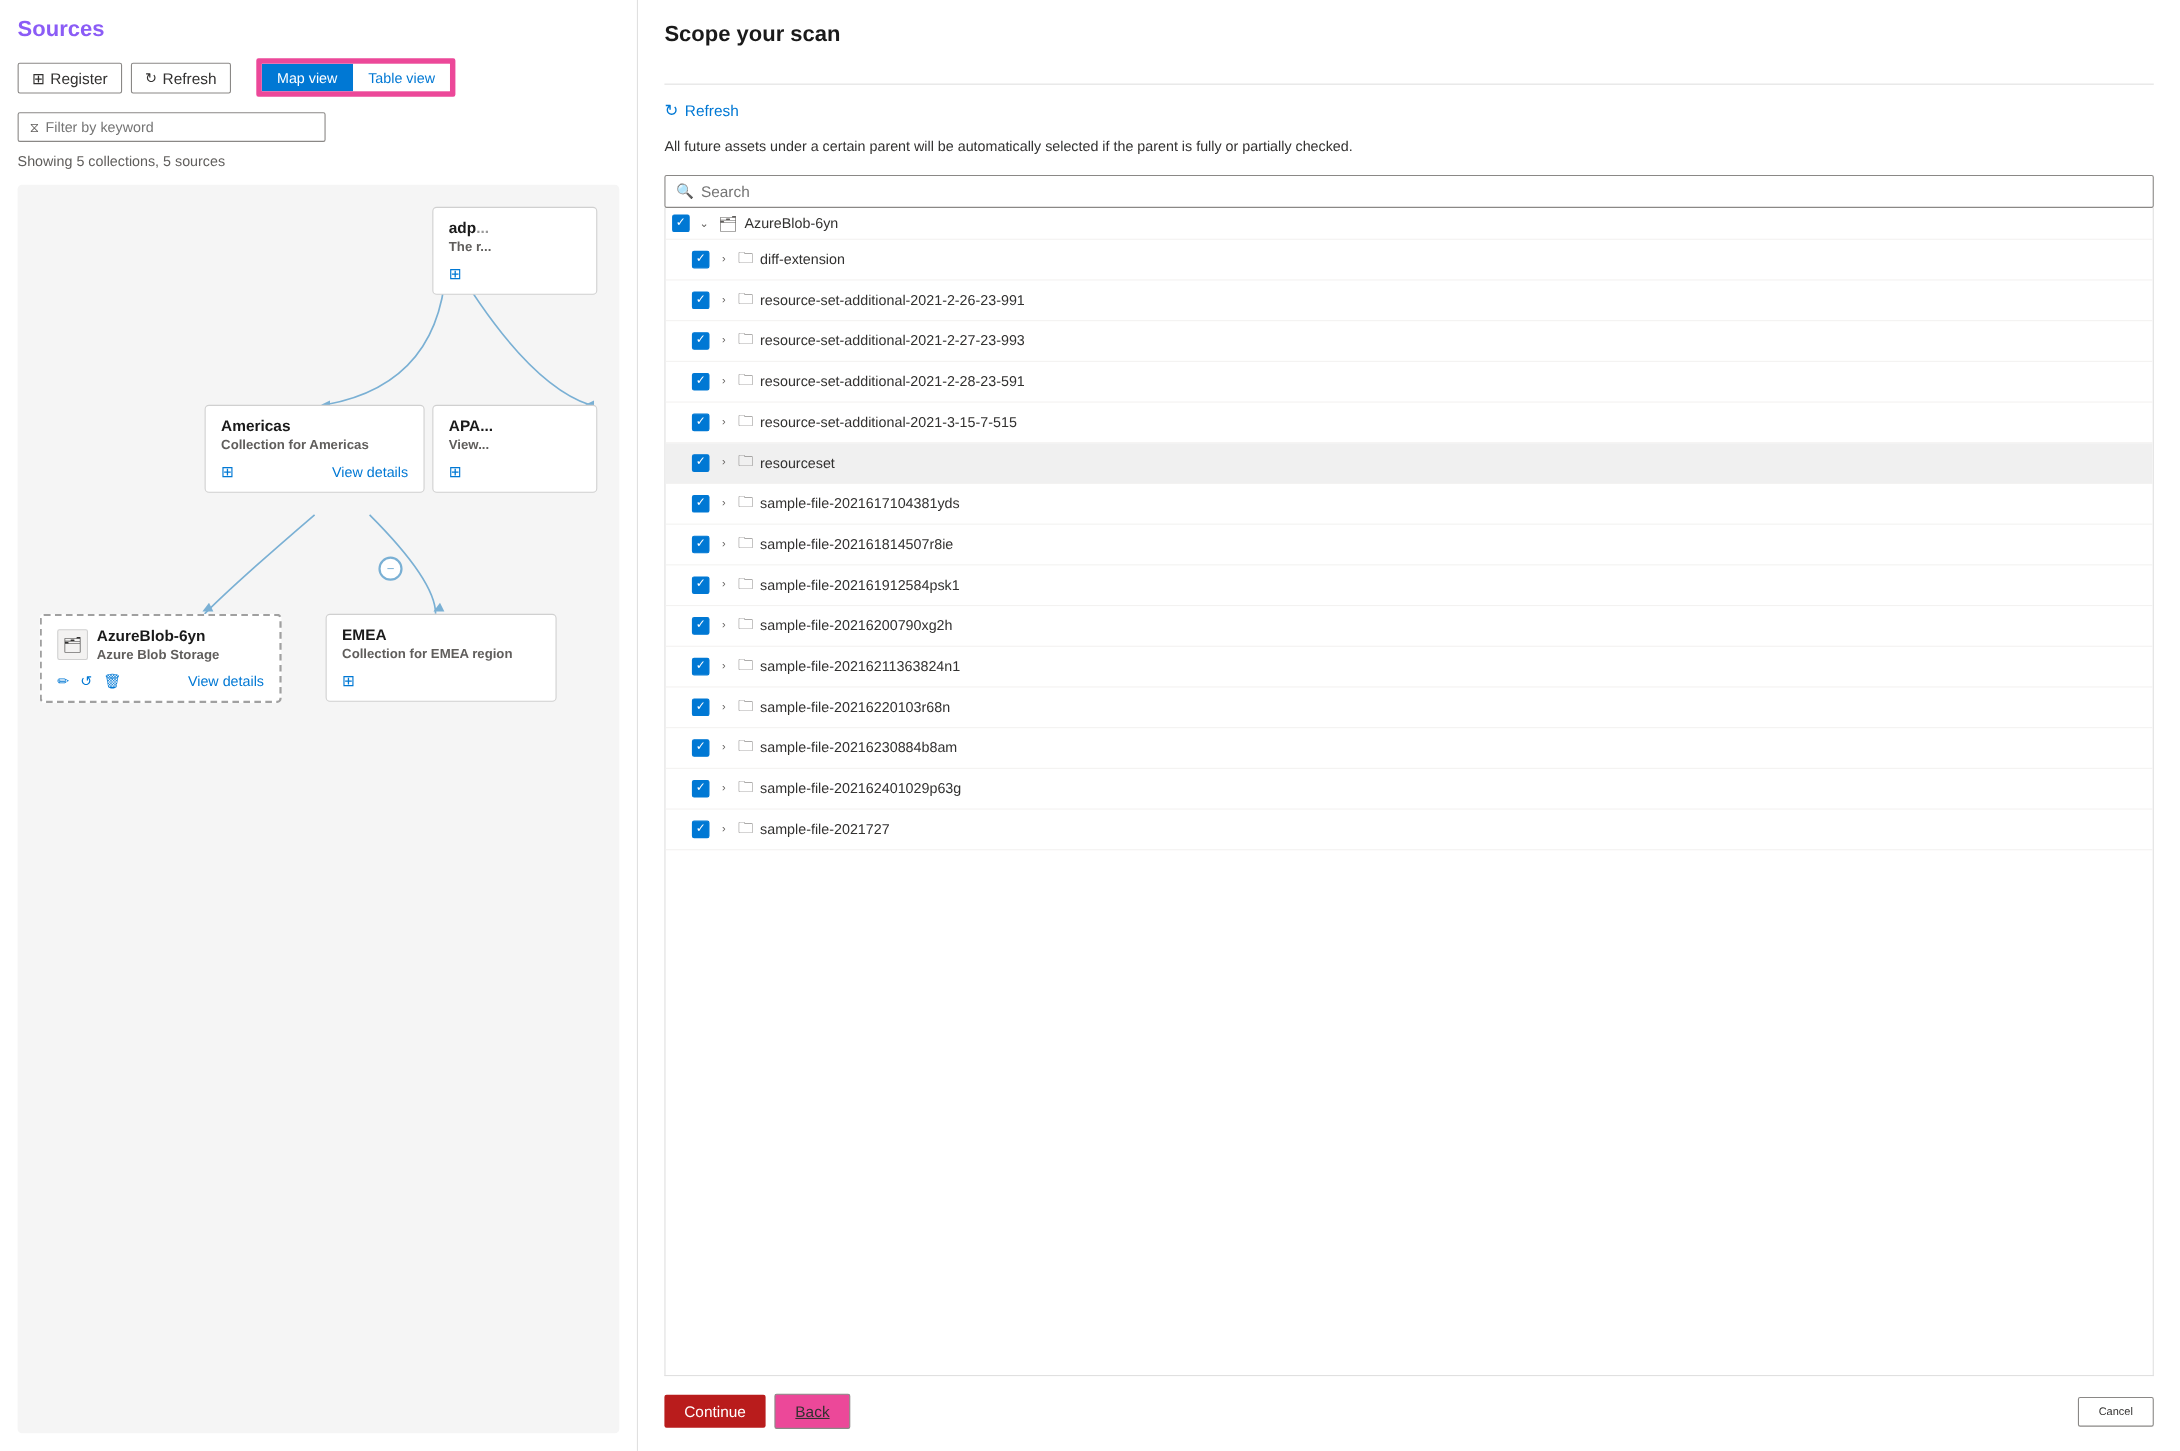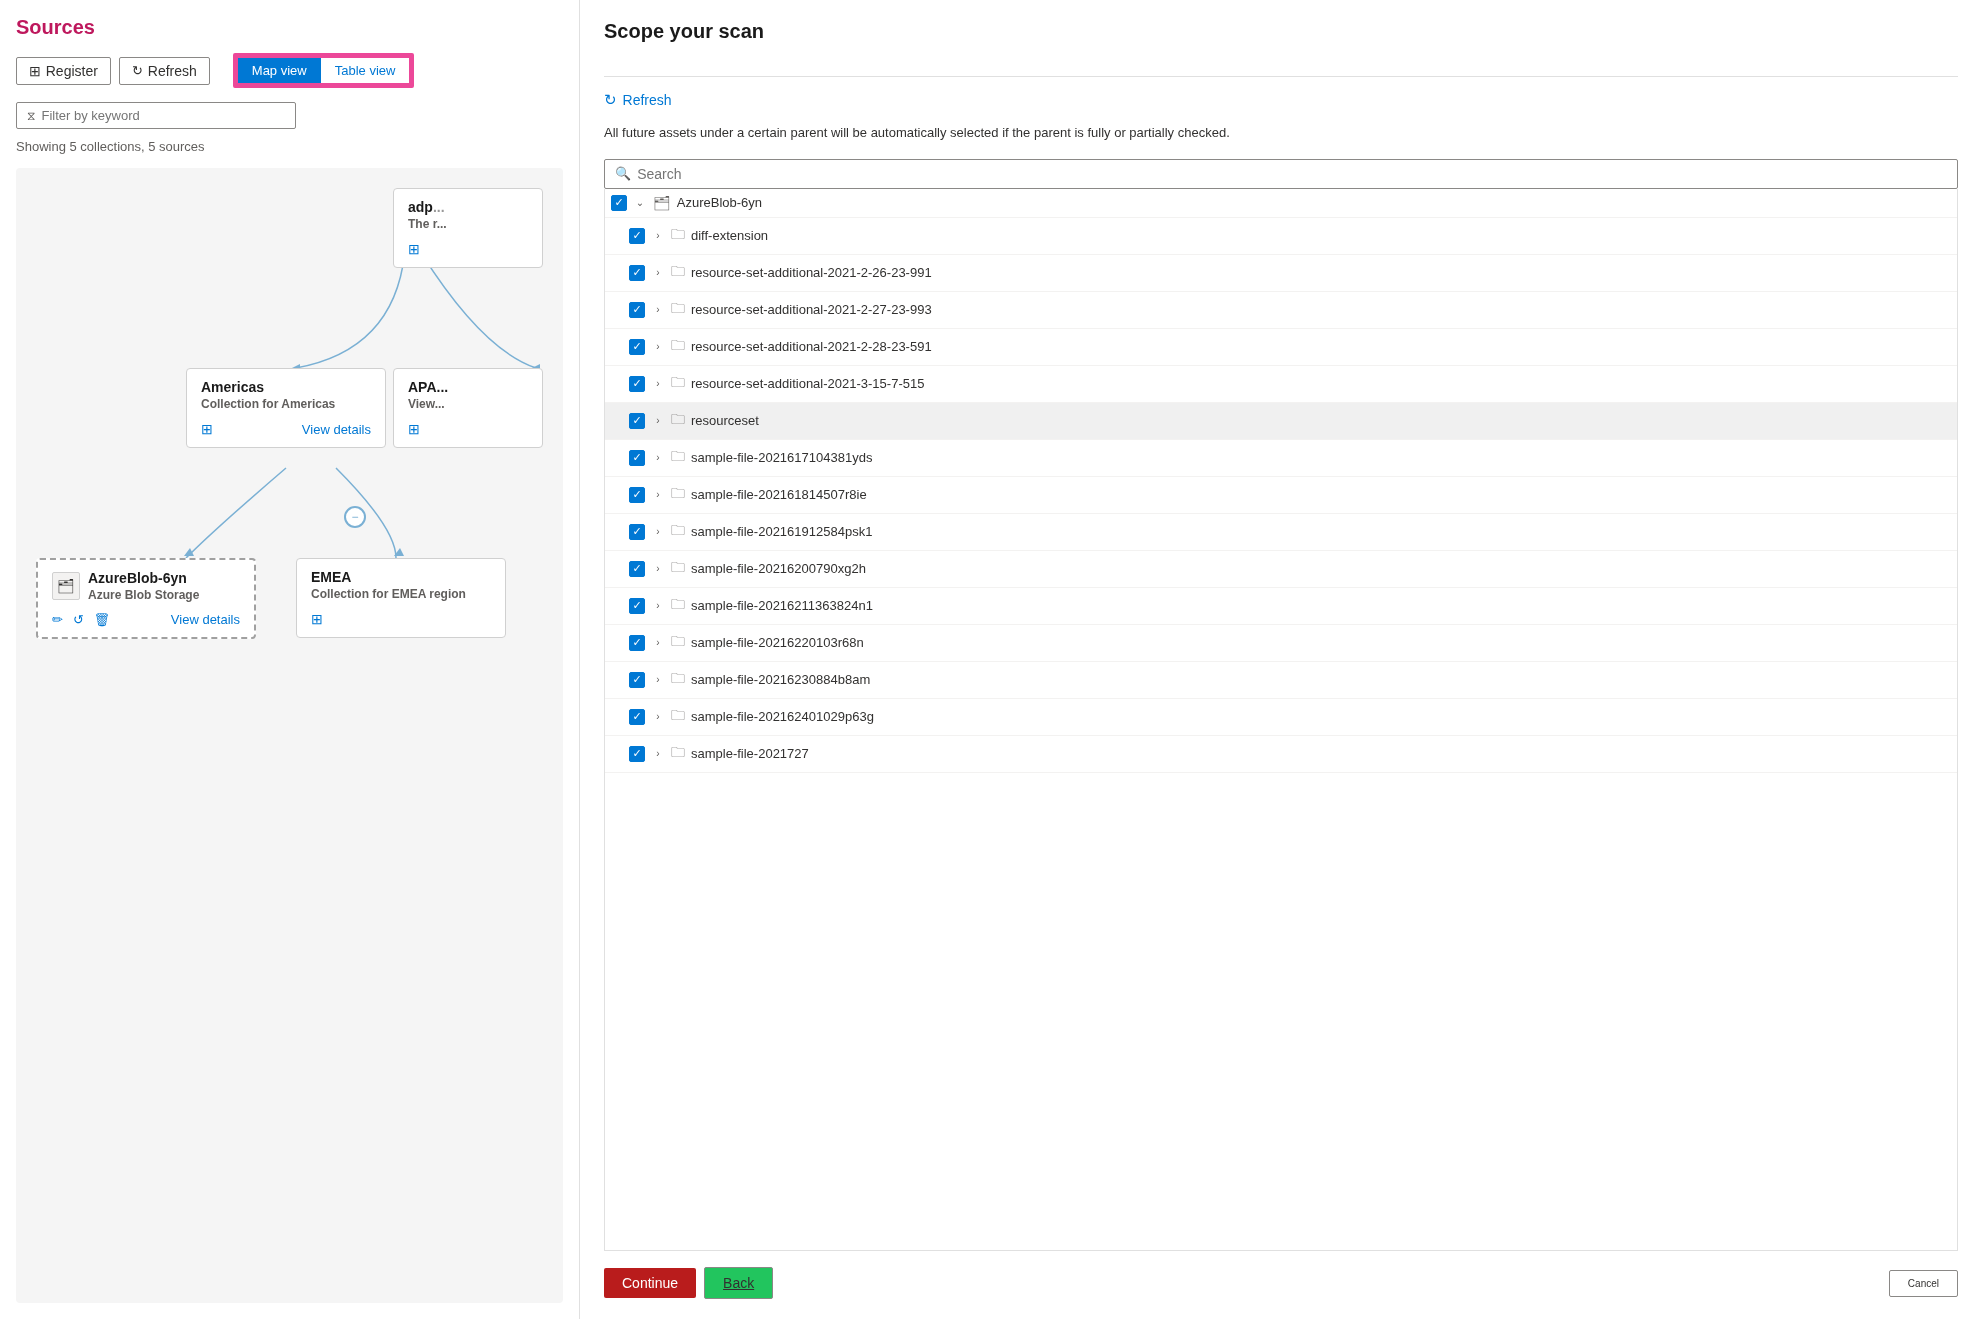--- a/index.html
+++ b/index.html
@@ -13,21 +13,21 @@
       border-right: 1px solid #e0e0e0;
       display: flex;
       flex-direction: column;
       overflow: hidden;
       background: #fff;
     }
     .page-title {
       font-size: 20px;
       font-weight: 600;
       margin-bottom: 14px;
-      color: #be185d;
+      color: #8b5cf6;
     }
     .toolbar {
       display: flex;
       align-items: center;
       gap: 8px;
       margin-bottom: 14px;
     }
     .toolbar-btn {
       display: flex;
       align-items: center;
@@ -298,21 +298,21 @@
       padding: 7px 18px;
       background: #b91c1c;
       color: #fff;
       border: none;
       border-radius: 2px;
       cursor: pointer;
       font-size: 14px;
     }
     .btn-secondary {
       padding: 7px 18px;
-      background: #22c55e;
+      background: #ec4899;
       color: #323130;
       border: 1px solid #8a8886;
       border-radius: 2px;
       cursor: pointer;
       font-size: 14px;
       text-decoration: underline;
     }
     .btn-cancel {
       margin-left: auto;
       padding: 7px 18px;

